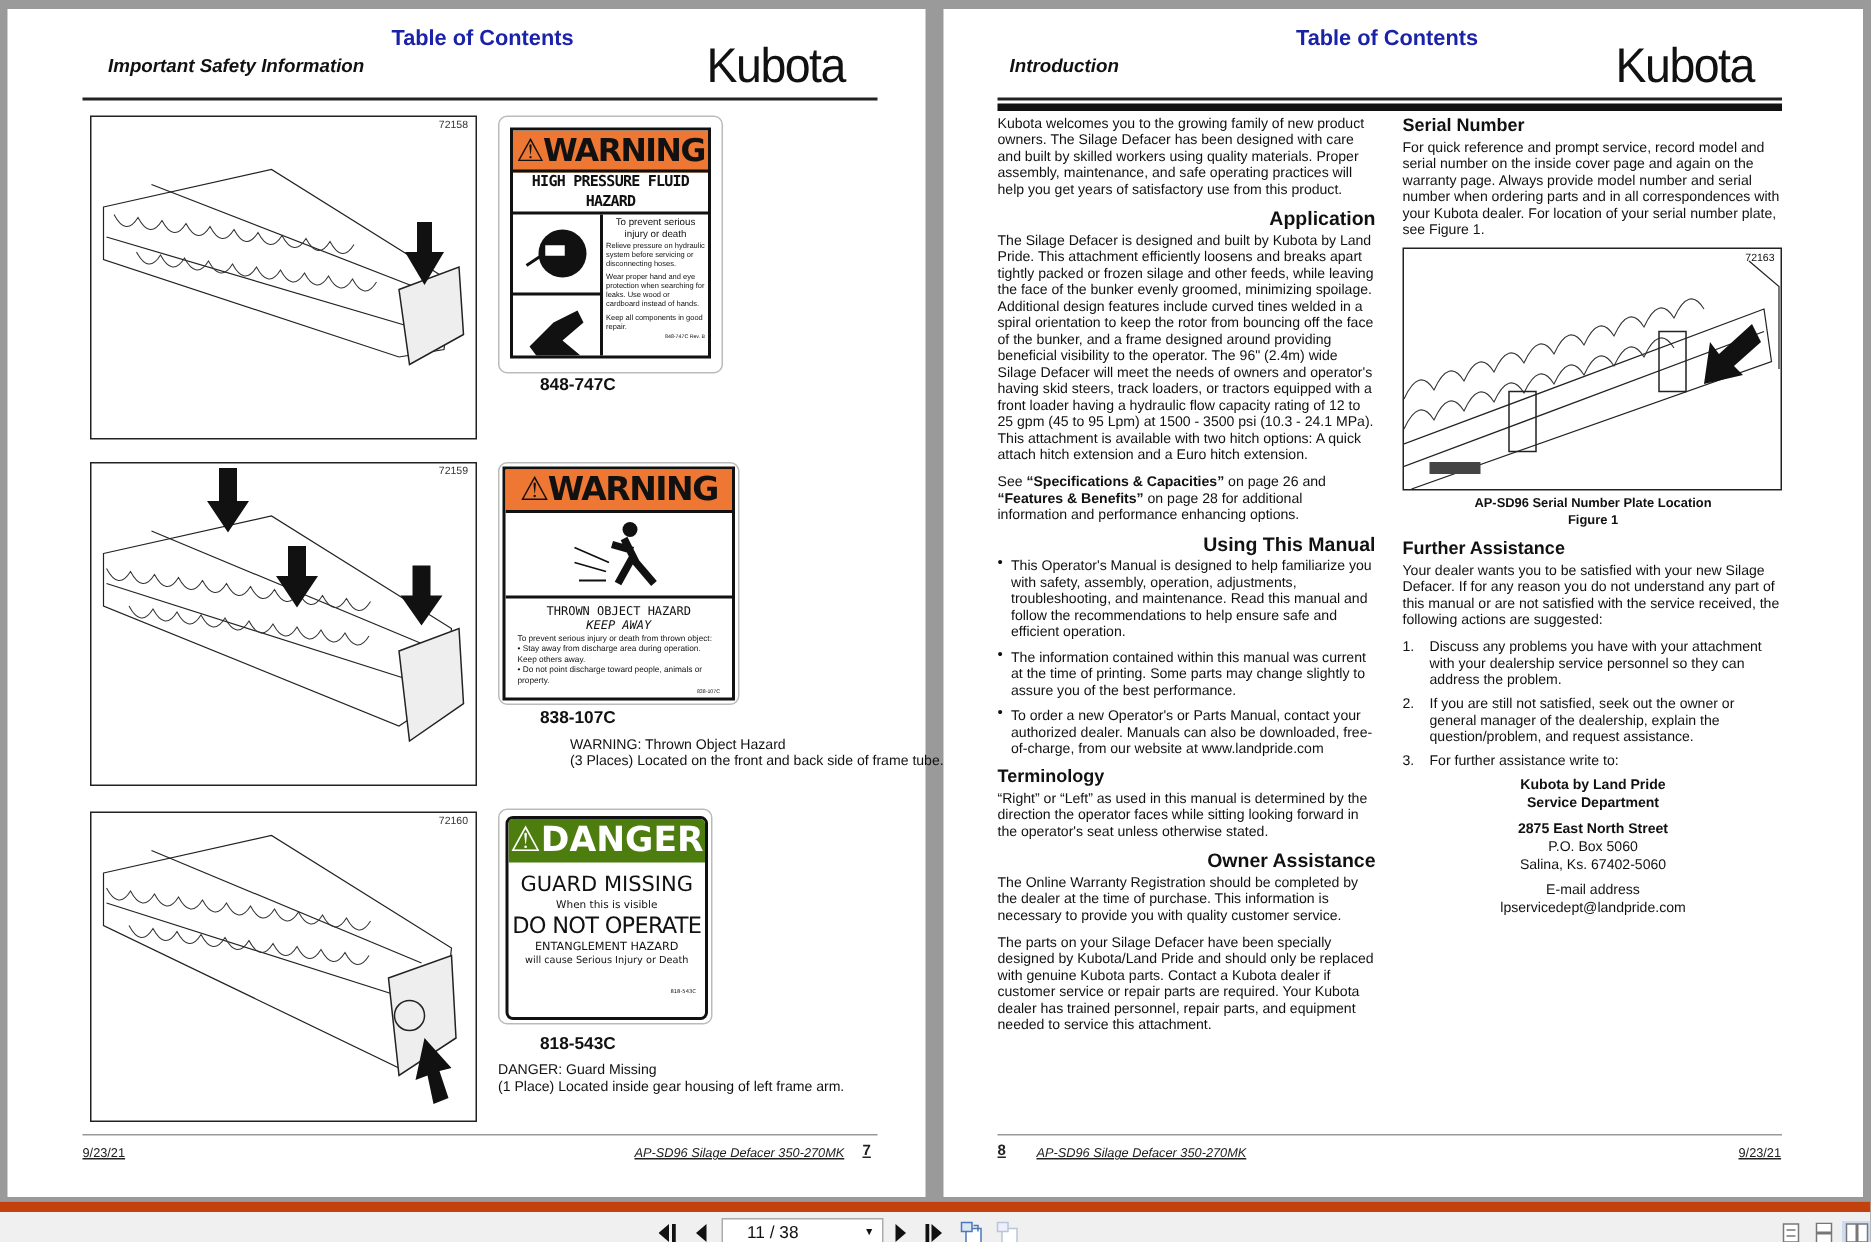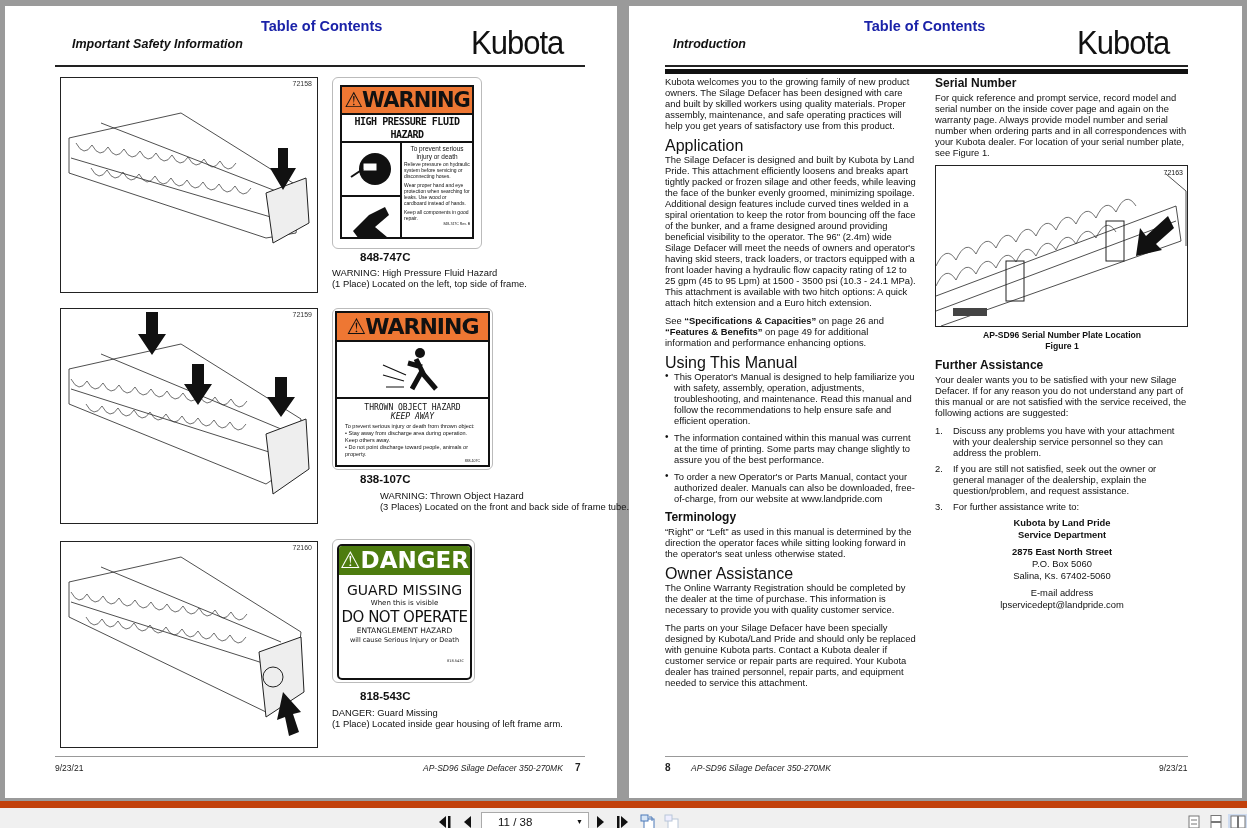--- a/index.html
+++ b/index.html
@@ -6,38 +6,38 @@
   body{width:1247px;height:828px;background:#9a9a9a;position:relative;overflow:hidden;font-family:"Liberation Sans",sans-serif;color:#111;}
   .page{position:absolute;top:6px;background:#fff;height:792px;}
   #page-left{left:5px;width:612px;}
   #page-right{left:629px;width:613px;}
   .toc{position:absolute;top:12px;font-weight:bold;color:#1a22a8;font-size:14.5px;}
   .section-title{position:absolute;top:31px;font-style:italic;font-weight:bold;font-size:12.5px;}
   .logo{position:absolute;top:20px;font-size:31px;letter-spacing:-1px;font-weight:normal;color:#111;transform:scaleY(1.05);}
   .rule-thin{position:absolute;height:1.5px;background:#222;}
   .rule-thick{position:absolute;height:5px;background:#111;}
   .footer-rule{position:absolute;height:1px;background:#999;}
-  .footer{position:absolute;top:757px;font-size:8.5px;color:#222;}
+  .footer{position:absolute;top:757px;font-size:8.5px;color:#222;text-decoration:underline;}
   .footer i{font-style:italic;}
   .pnum{font-weight:bold;font-size:10px;}
 
   
   .fig{position:absolute;left:55px;width:256px;border:1.2px solid #222;background:#fff;}
   .fig .fnum{position:absolute;top:2px;right:5px;font-size:7px;color:#333;}
   .decal{position:absolute;left:327px;border:1px solid #bbb;border-radius:6px;background:#fff;}
   .decal-inner{position:absolute;border:2.5px solid #111;background:#fff;overflow:hidden;}
   .hdr-warn{background:#ee7733;color:#111;font-weight:bold;font-size:26px;line-height:31px;text-align:center;border-bottom:2.5px solid #111;font-family:"DejaVu Sans",sans-serif;letter-spacing:-1px;transform-origin:left;}
   .hdr-danger{background:#4d7c0f;color:#fff;font-weight:bold;font-size:25px;line-height:32px;text-align:center;font-family:"DejaVu Sans",sans-serif;}
   .decal-code{position:absolute;left:327px;font-weight:bold;font-size:11.5px;margin-left:28px;}
   .decal-desc{position:absolute;left:327px;font-size:9.4px;line-height:11px;width:250px;}
 
   
   .col{position:absolute;font-size:9.4px;line-height:11px;}
   .col p{margin:0 0 7px 0;}
-  .col h2{margin:4px 0 0 0;font-size:16px;font-weight:normal;line-height:16px;}
+  .col h2{margin:4px 0 0 0;font-size:13px;font-weight:bold;line-height:16px;text-align:right;}
   .col h3{margin:2px 0 2px 0;font-size:12px;font-weight:bold;line-height:14px;}
   .col ul{margin:0;padding:0;list-style:none;}
   .col ul li{position:relative;padding-left:9px;margin-bottom:6px;}
   .col ul li:before{content:"•";position:absolute;left:0;top:-1px;font-size:10px;}
   .col ol{margin:0;padding:0;list-style:none;}
   .col ol li{position:relative;padding-left:18px;margin-bottom:5px;}
   .col ol li .n{position:absolute;left:0;}
   .addr{text-align:center;line-height:12px;}
   .addr .b{font-weight:bold;}
   .gap{height:5px;}
@@ -97,24 +97,20 @@
           <div style="text-align:center;font-size:6.5px;line-height:8px;">To prevent serious injury or death</div>
           <div>Relieve pressure on hydraulic system before servicing or disconnecting hoses.</div>
           <div style="margin-top:3px;">Wear proper hand and eye protection when searching for leaks. Use wood or cardboard instead of hands.</div>
           <div style="margin-top:3px;">Keep all components in good repair.</div>
           <div style="text-align:right;font-size:3.5px;">848-747C Rev. B</div>
         </div>
       </div>
     </div>
   </div>
   <div class="decal-code" style="top:245px;">848-747C</div>
-  <div class="decal-desc" style="top:261px;">
-    <div>WARNING: High Pressure Fluid Hazard</div>
-    <div>(1 Place) Located on the left, top side of frame.</div>
-  </div>
 
   <div class="fig" style="top:302px;height:214px;">
     <span class="fnum">72159</span>
     <svg width="256" height="214">
       <g fill="none" stroke="#222" stroke-width="0.8">
         <path d="M8 60 L120 35 L240 110 L235 155 L205 175 L8 95 Z"></path>
         <path d="M40 45 L220 120"></path>
         <path d="M10 80 L230 150"></path>
       </g>
       <g fill="none" stroke="#333" stroke-width="0.7">
@@ -199,21 +195,21 @@
   <div class="toc" style="left:235px;">Table of Contents</div>
   <div class="section-title" style="left:44px;">Introduction</div>
   <div class="logo" style="left:448px;">Kubota</div>
   <div class="rule-thin" style="left:36px;top:59px;width:523px;"></div>
   <div class="rule-thick" style="left:36px;top:63px;width:523px;"></div>
 
   <div class="col" style="left:36px;top:70px;width:252px;">
     <p>Kubota welcomes you to the growing family of new product owners. The Silage Defacer has been designed with care and built by skilled workers using quality materials. Proper assembly, maintenance, and safe operating practices will help you get years of satisfactory use from this product.</p>
     <h2>Application</h2>
     <p>The Silage Defacer is designed and built by Kubota by Land Pride. This attachment efficiently loosens and breaks apart tightly packed or frozen silage and other feeds, while leaving the face of the bunker evenly groomed, minimizing spoilage. Additional design features include curved tines welded in a spiral orientation to keep the rotor from bouncing off the face of the bunker, and a frame designed around providing beneficial visibility to the operator. The 96" (2.4m) wide Silage Defacer will meet the needs of owners and operator's having skid steers, track loaders, or tractors equipped with a front loader having a hydraulic flow capacity rating of 12 to 25 gpm (45 to 95 Lpm) at 1500 - 3500 psi (10.3 - 24.1 MPa). This attachment is available with two hitch options: A quick attach hitch extension and a Euro hitch extension.</p>
-    <p><span>See </span><b>“Specifications &amp; Capacities”</b><span> on page 26 and </span><b>“Features &amp; Benefits”</b><span> on page 49 for additional information and performance enhancing options.</span></p>
+    <p><span>See </span><b>“Specifications &amp; Capacities”</b><span> on page 26 and </span><b>“Features &amp; Benefits”</b><span> on page 28 for additional information and performance enhancing options.</span></p>
     <h2>Using This Manual</h2>
     <ul>
       <li>This Operator's Manual is designed to help familiarize you with safety, assembly, operation, adjustments, troubleshooting, and maintenance. Read this manual and follow the recommendations to help ensure safe and efficient operation.</li>
       <li>The information contained within this manual was current at the time of printing. Some parts may change slightly to assure you of the best performance.</li>
       <li>To order a new Operator's or Parts Manual, contact your authorized dealer. Manuals can also be downloaded, free-of-charge, from our website at www.landpride.com</li>
     </ul>
     <h3>Terminology</h3>
     <p>“Right” or “Left” as used in this manual is determined by the direction the operator faces while sitting looking forward in the operator's seat unless otherwise stated.</p>
     <h2>Owner Assistance</h2>
     <p>The Online Warranty Registration should be completed by the dealer at the time of purchase. This information is necessary to provide you with quality customer service.</p>

